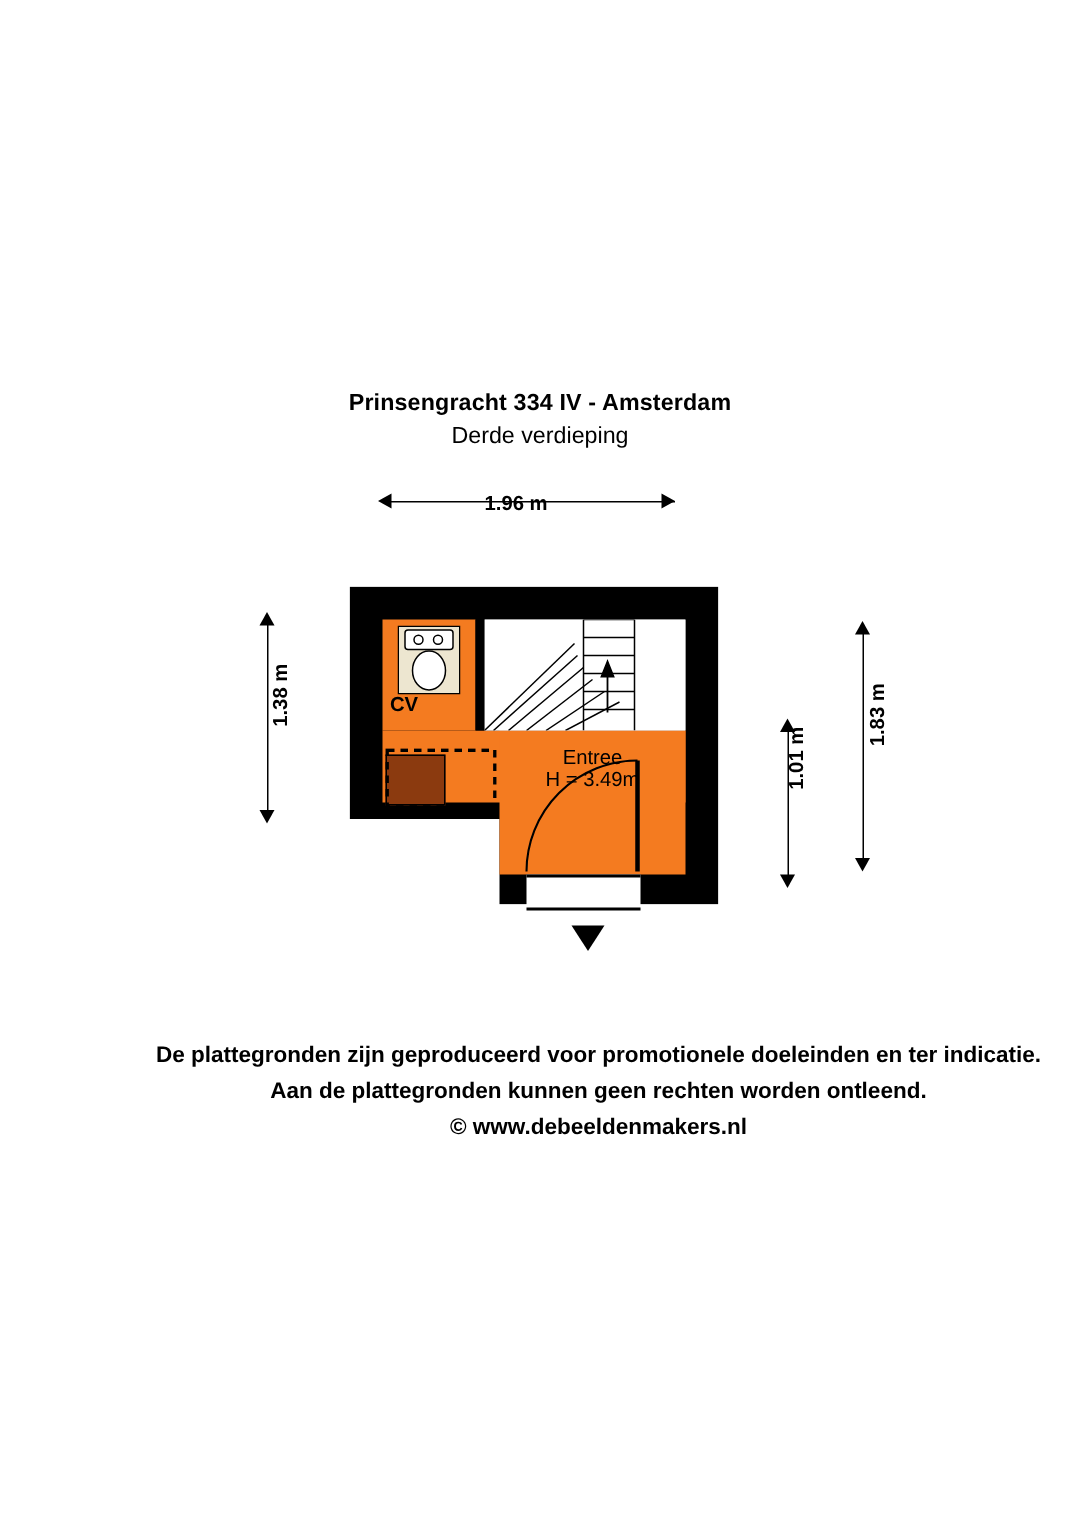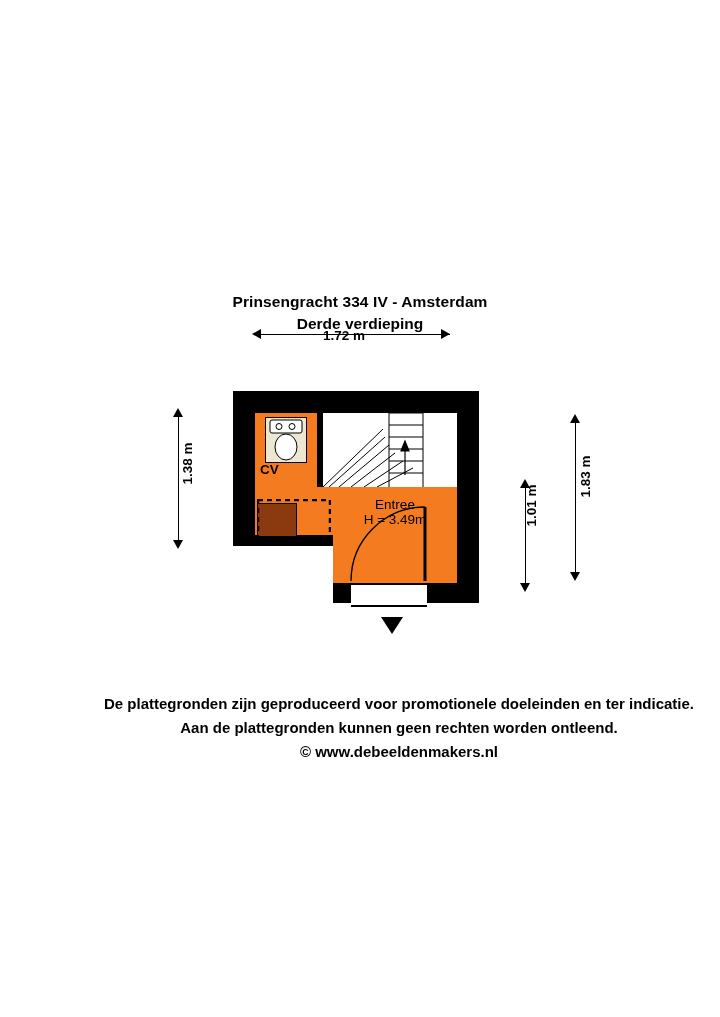--- a/index.html
+++ b/index.html
@@ -16,31 +16,30 @@
     overflow: hidden;
   }
 
   
   .title-block {
     position: absolute;
     left: 0;
     top: 258px;
     width: 720px;
     text-align: center;
-    margin-top: 33px;
   }
   .title-main {
     font-size: 15.5px;
     font-weight: bold;
     letter-spacing: 0.1px;
     line-height: 22px;
   }
   .title-sub {
     font-size: 15.5px;
-    font-weight: bold;
+    font-weight: normal;
     line-height: 22px;
   }
 
   
   .stage {
     position: absolute;
     left: 0;
     top: 0;
     width: 720px;
     height: 1017px;
@@ -170,21 +169,21 @@
 </head>
 <body>
 
 <div class="title-block">
   <div class="title-main">Prinsengracht 334 IV - Amsterdam</div>
   <div class="title-sub">Derde verdieping</div>
 </div>
 
 <div class="stage">
 
-  <div class="dim-label" style="left:323px; top:328px;">1.72 m</div>
+  <div class="dim-label" style="left:323px; top:328px;">1.96 m</div>
   <div class="dim-line-h" style="left:257px; top:334px; width:193px;"></div>
   <div class="arrow arrow-left" style="left:252px; top:329px;"></div>
   <div class="arrow arrow-right" style="left:441px; top:329px;"></div>
 
   <div class="dim-label vertical" style="left:157px; top:456px; width:60px; text-align:center;">1.38 m</div>
   <div class="dim-line-v" style="left:178px; top:416px; height:126px;"></div>
   <div class="arrow arrow-up" style="left:173px; top:408px;"></div>
   <div class="arrow arrow-down" style="left:173px; top:540px;"></div>
 
   <div class="dim-label vertical" style="left:501px; top:498px; width:60px; text-align:center;">1.01 m</div>

